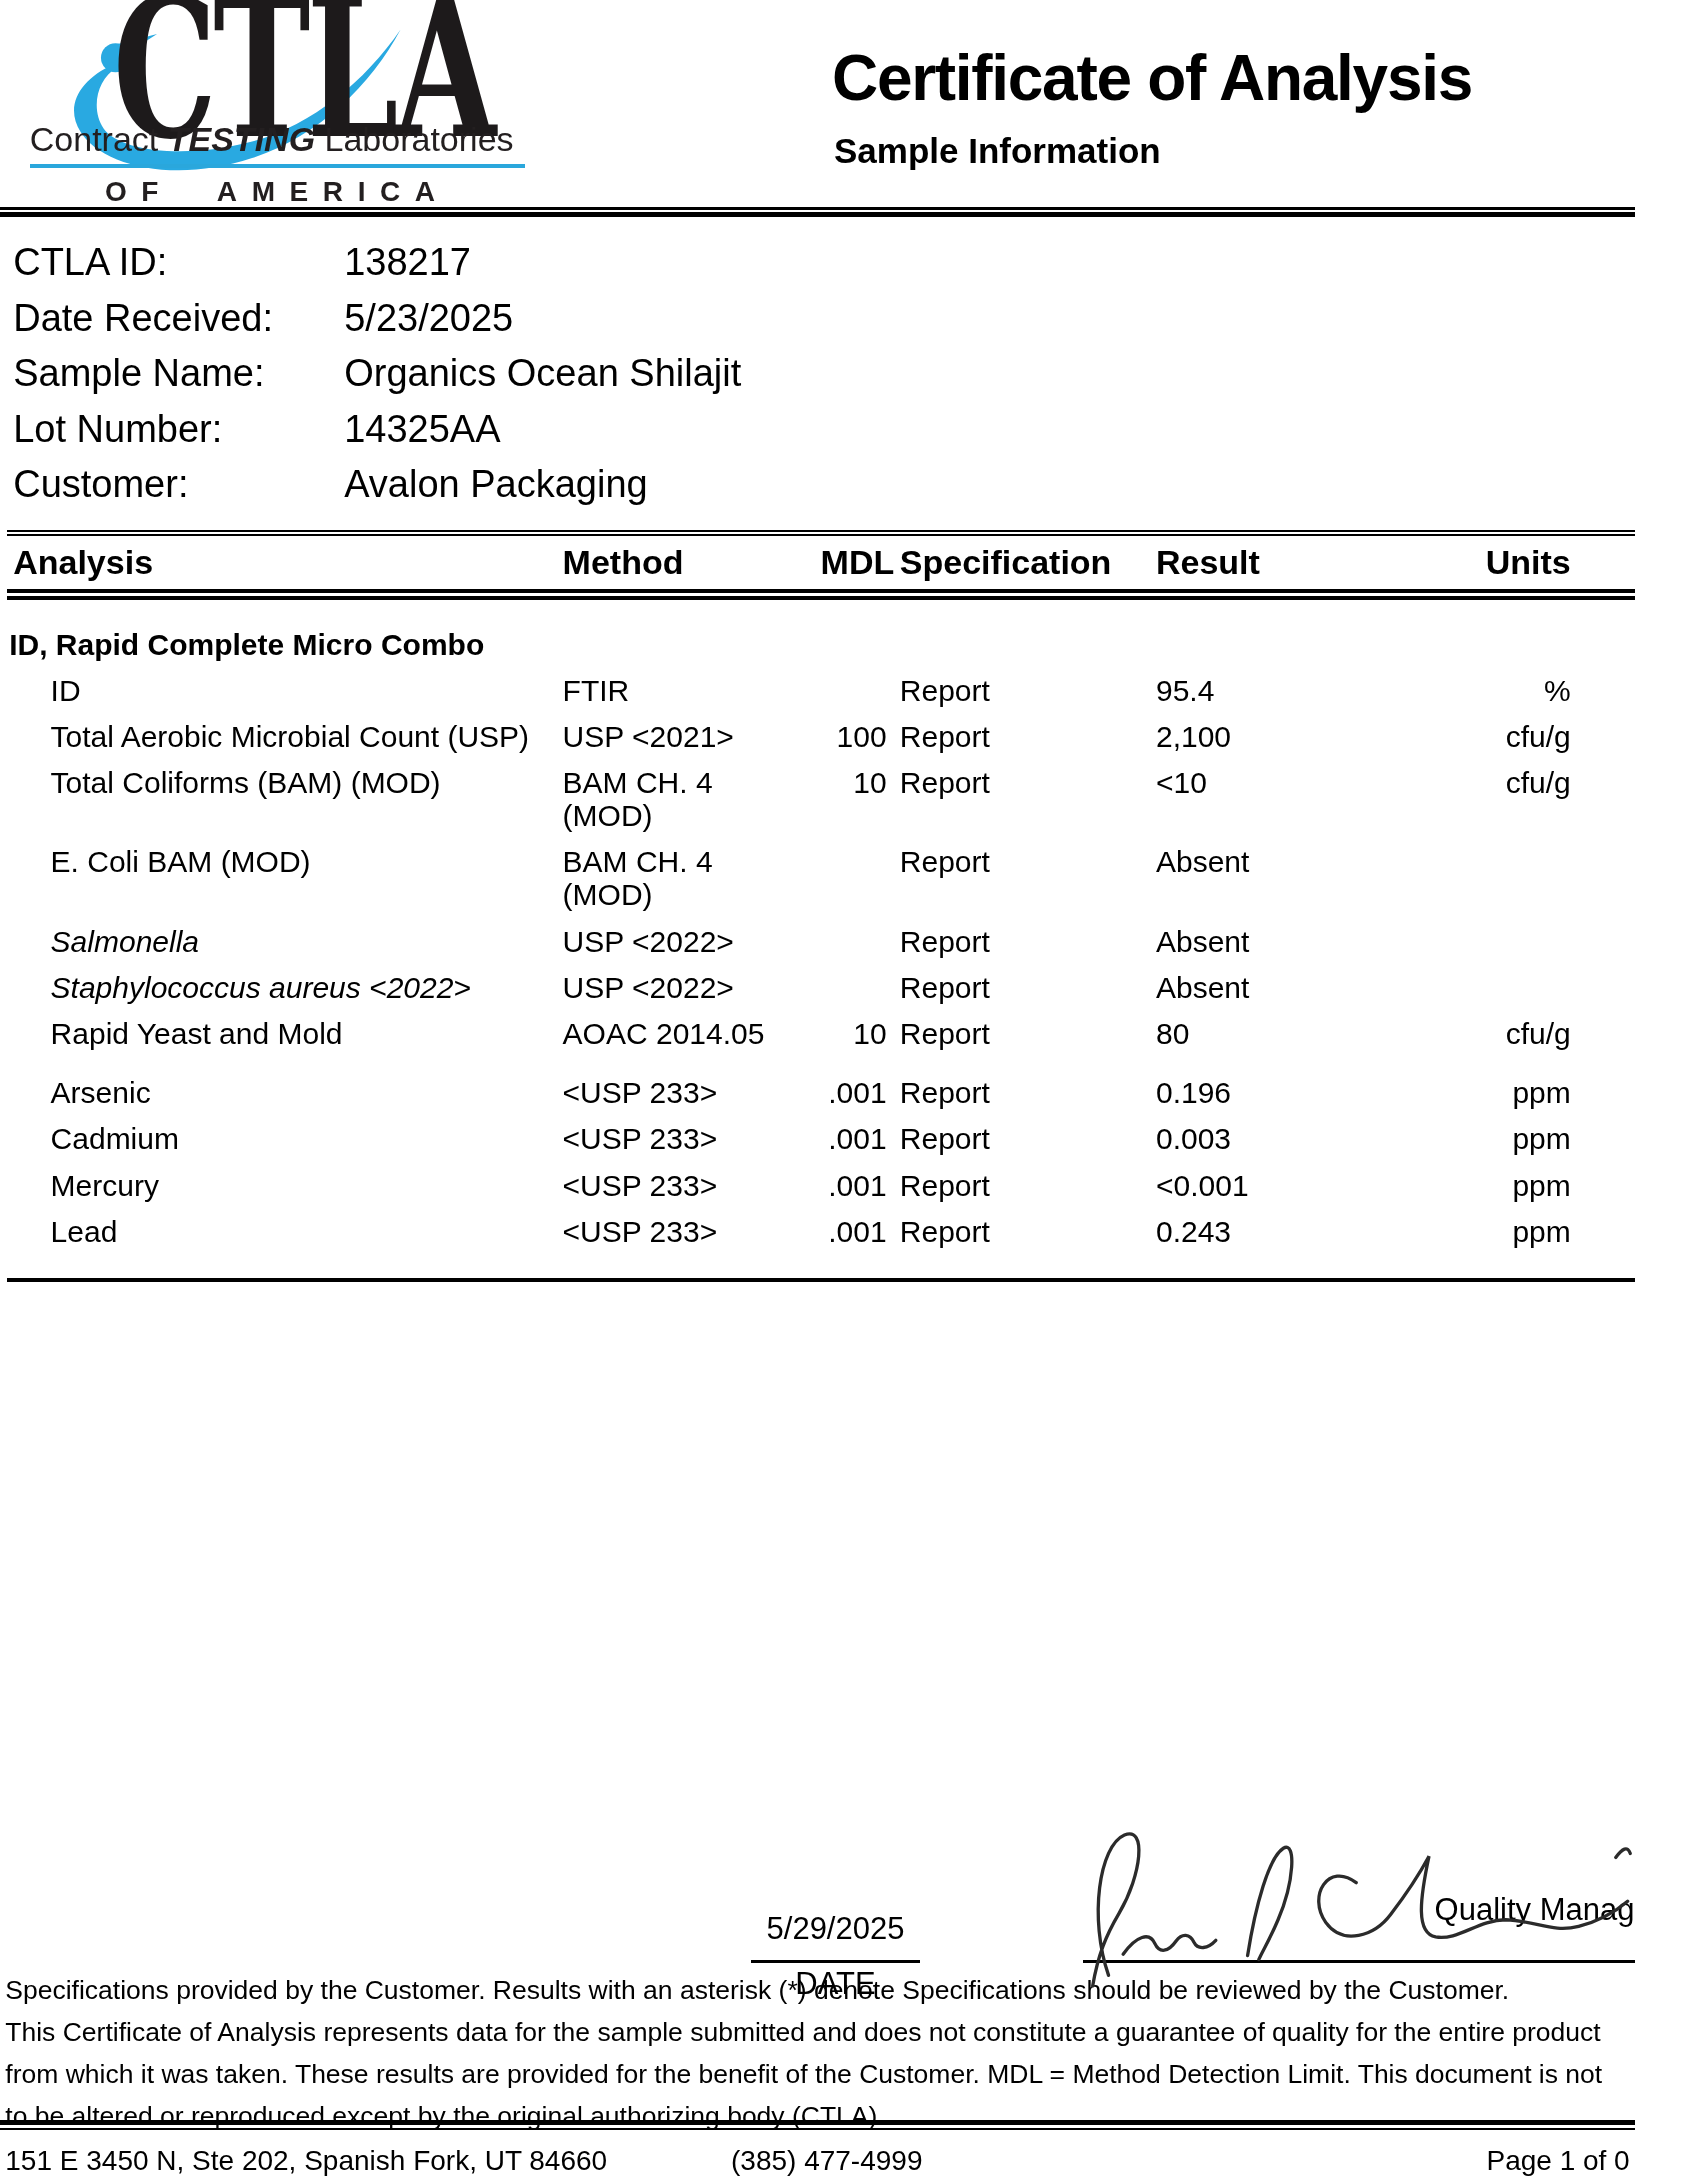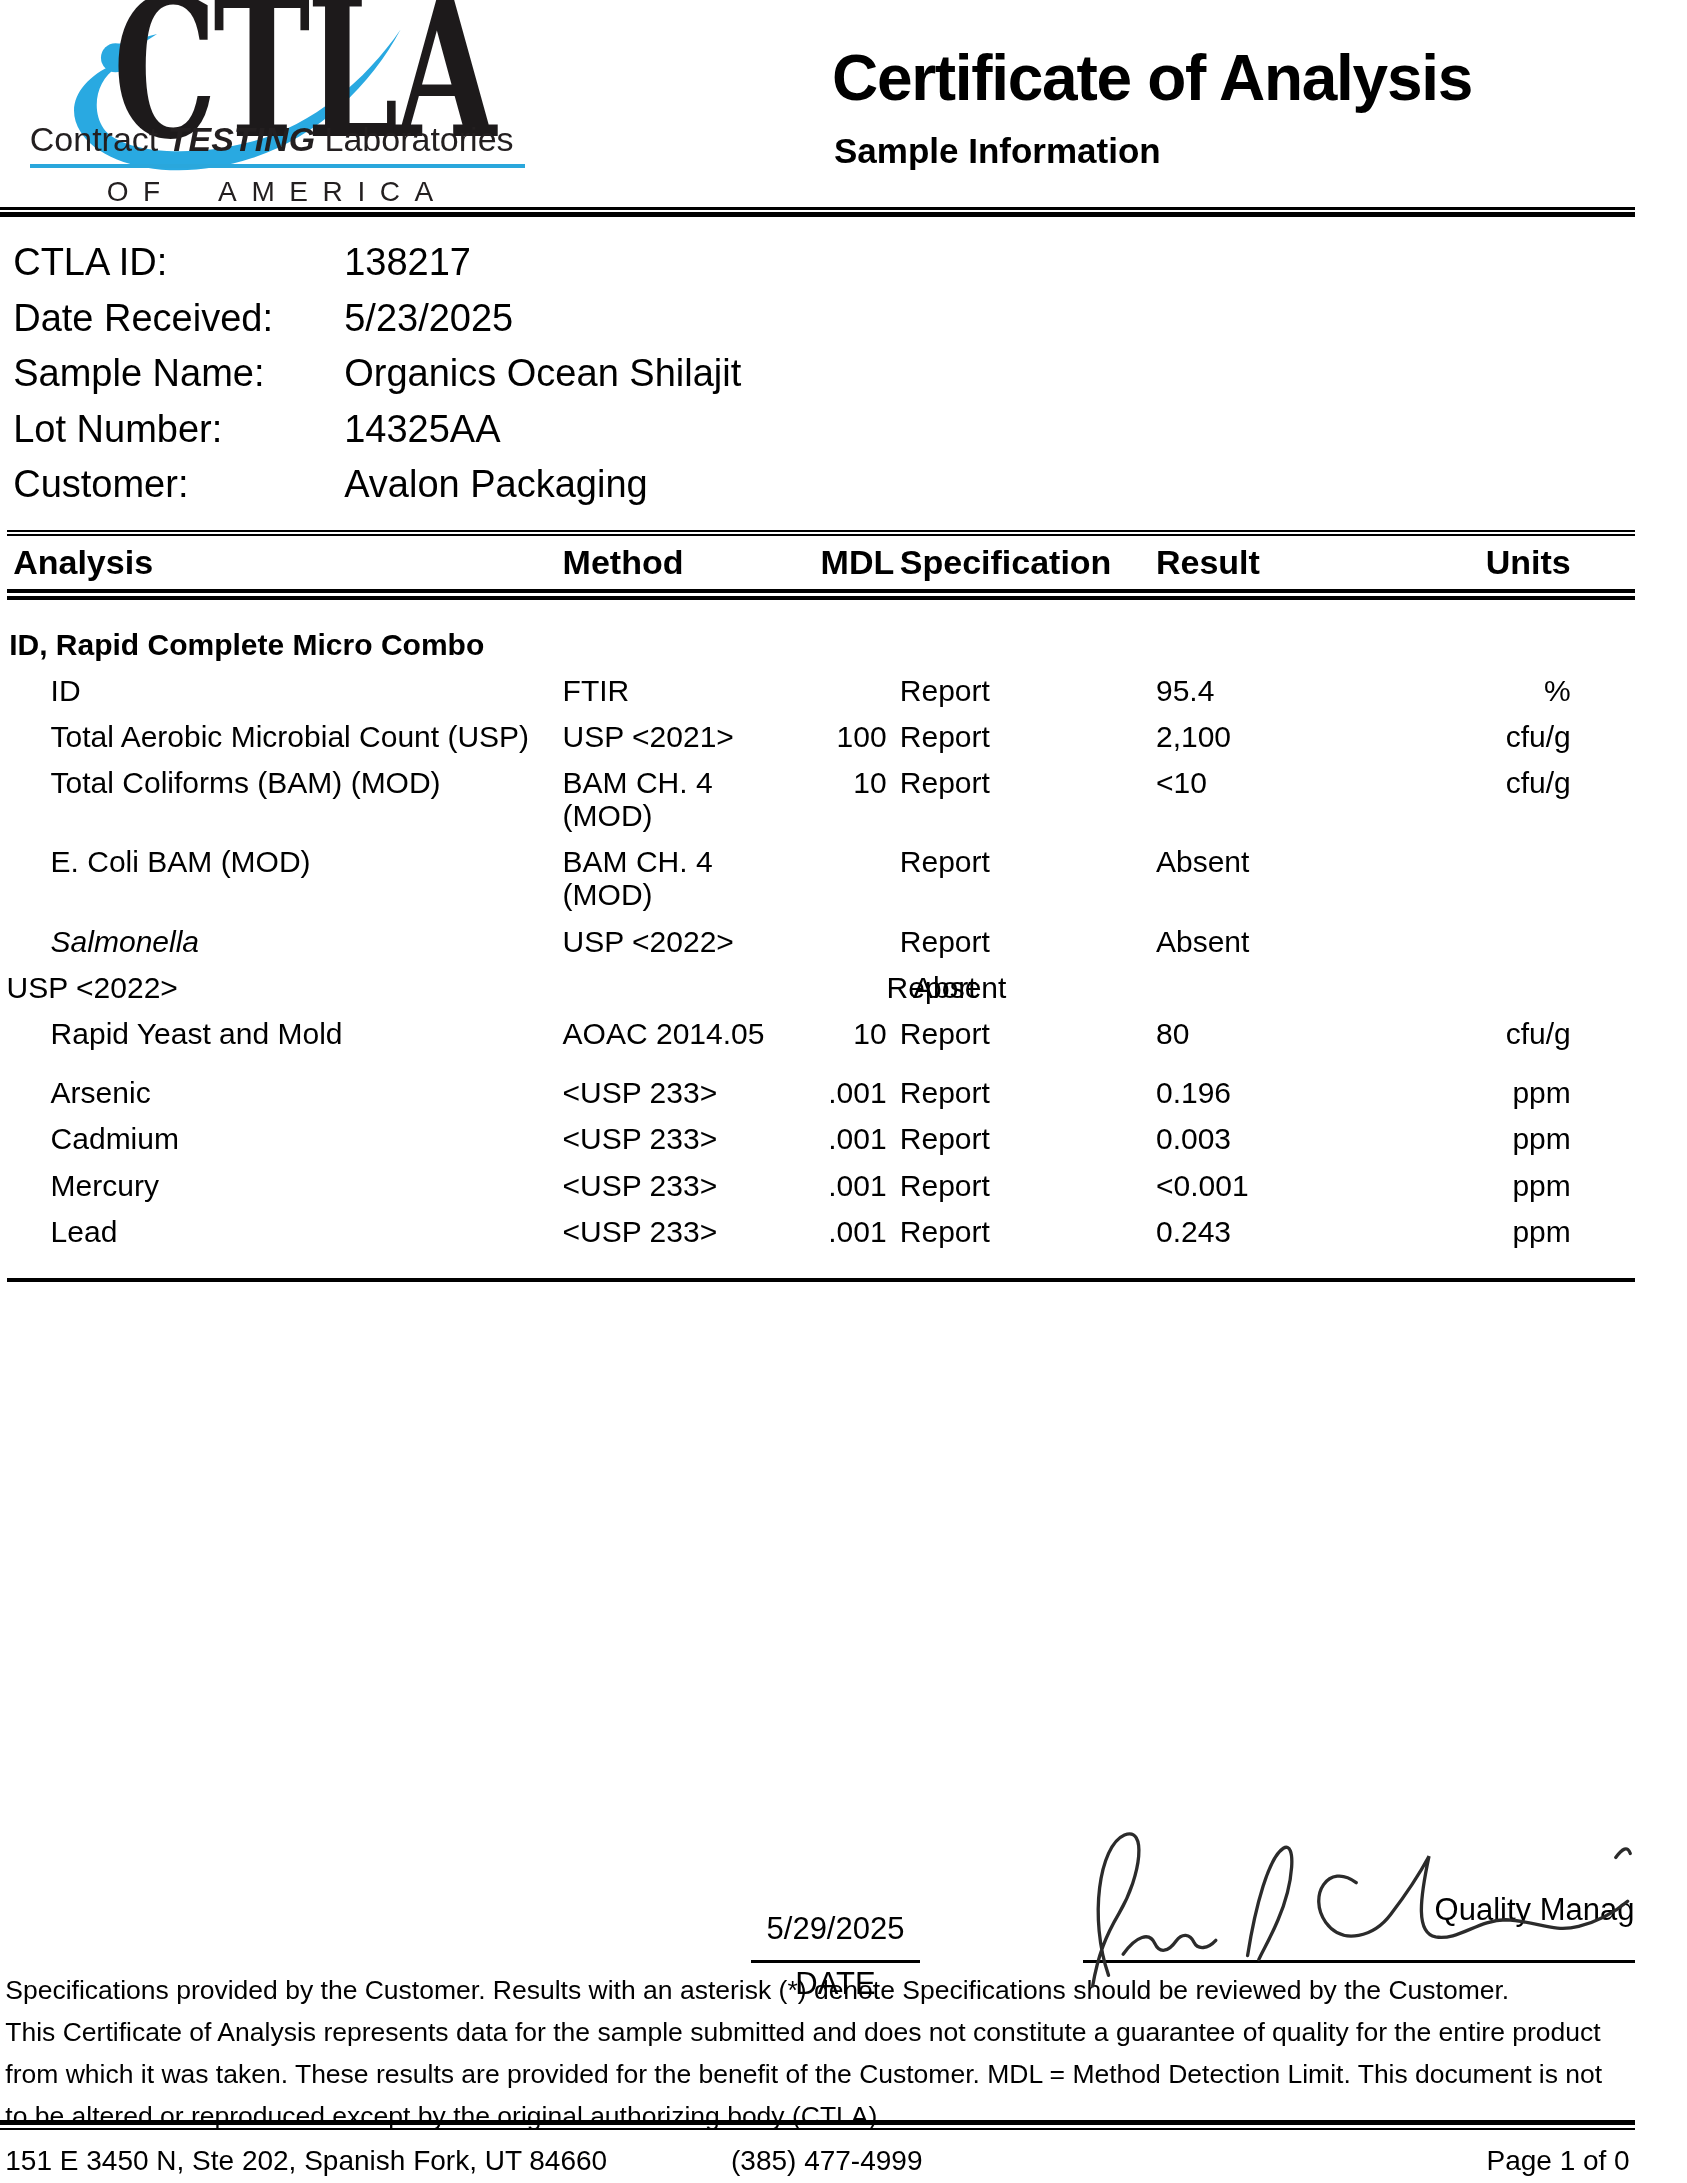--- a/index.html
+++ b/index.html
@@ -24,21 +24,21 @@
   }
   .logo-tagline{
     position:absolute;left:3.3px;top:116px;width:495px;z-index:3;
     font-size:34px;line-height:37px;letter-spacing:0px;color:#231f20;
     white-space:nowrap;
   }
   .logo-tagline .bold{font-weight:700;font-style:italic;}
   .logo-rule{position:absolute;left:3.3px;top:159px;width:495px;height:4px;z-index:3;}
   .logo-subline{
     position:absolute;left:3.3px;top:171px;width:495px;z-index:3;
-    text-align:center;font-size:28px;font-weight:400;
+    text-align:center;font-size:28px;font-weight:700;
     letter-spacing:14.6px;word-spacing:22.5px;color:#231f20;white-space:nowrap;
   }
   
   .doc-title{
     position:absolute;left:832px;top:41px;
     font-size:64px;font-weight:700;letter-spacing:-1.3px;white-space:nowrap;
   }
   .doc-subtitle{
     position:absolute;left:834px;top:131px;
     font-size:35px;font-weight:700;white-space:nowrap;
@@ -198,20 +198,21 @@
         <div class="grid t-row  italic">
           <div class="c-analysis">Salmonella</div>
           <div class="c-method">USP &lt;2022&gt;</div>
           <div class="c-mdl"></div>
           <div></div>
           <div class="c-spec">Report</div>
           <div class="c-result">Absent</div>
           <div class="c-units"></div>
         </div>
         <div class="grid t-row  italic">
+          <div class="c-analysis">Staphylococcus aureus &lt;2022&gt;</div>
           <div class="c-method">USP &lt;2022&gt;</div>
           <div class="c-mdl"></div>
           <div></div>
           <div class="c-spec">Report</div>
           <div class="c-result">Absent</div>
           <div class="c-units"></div>
         </div>
         <div class="grid t-row ">
           <div class="c-analysis">Rapid Yeast and Mold</div>
           <div class="c-method">AOAC 2014.05</div>

